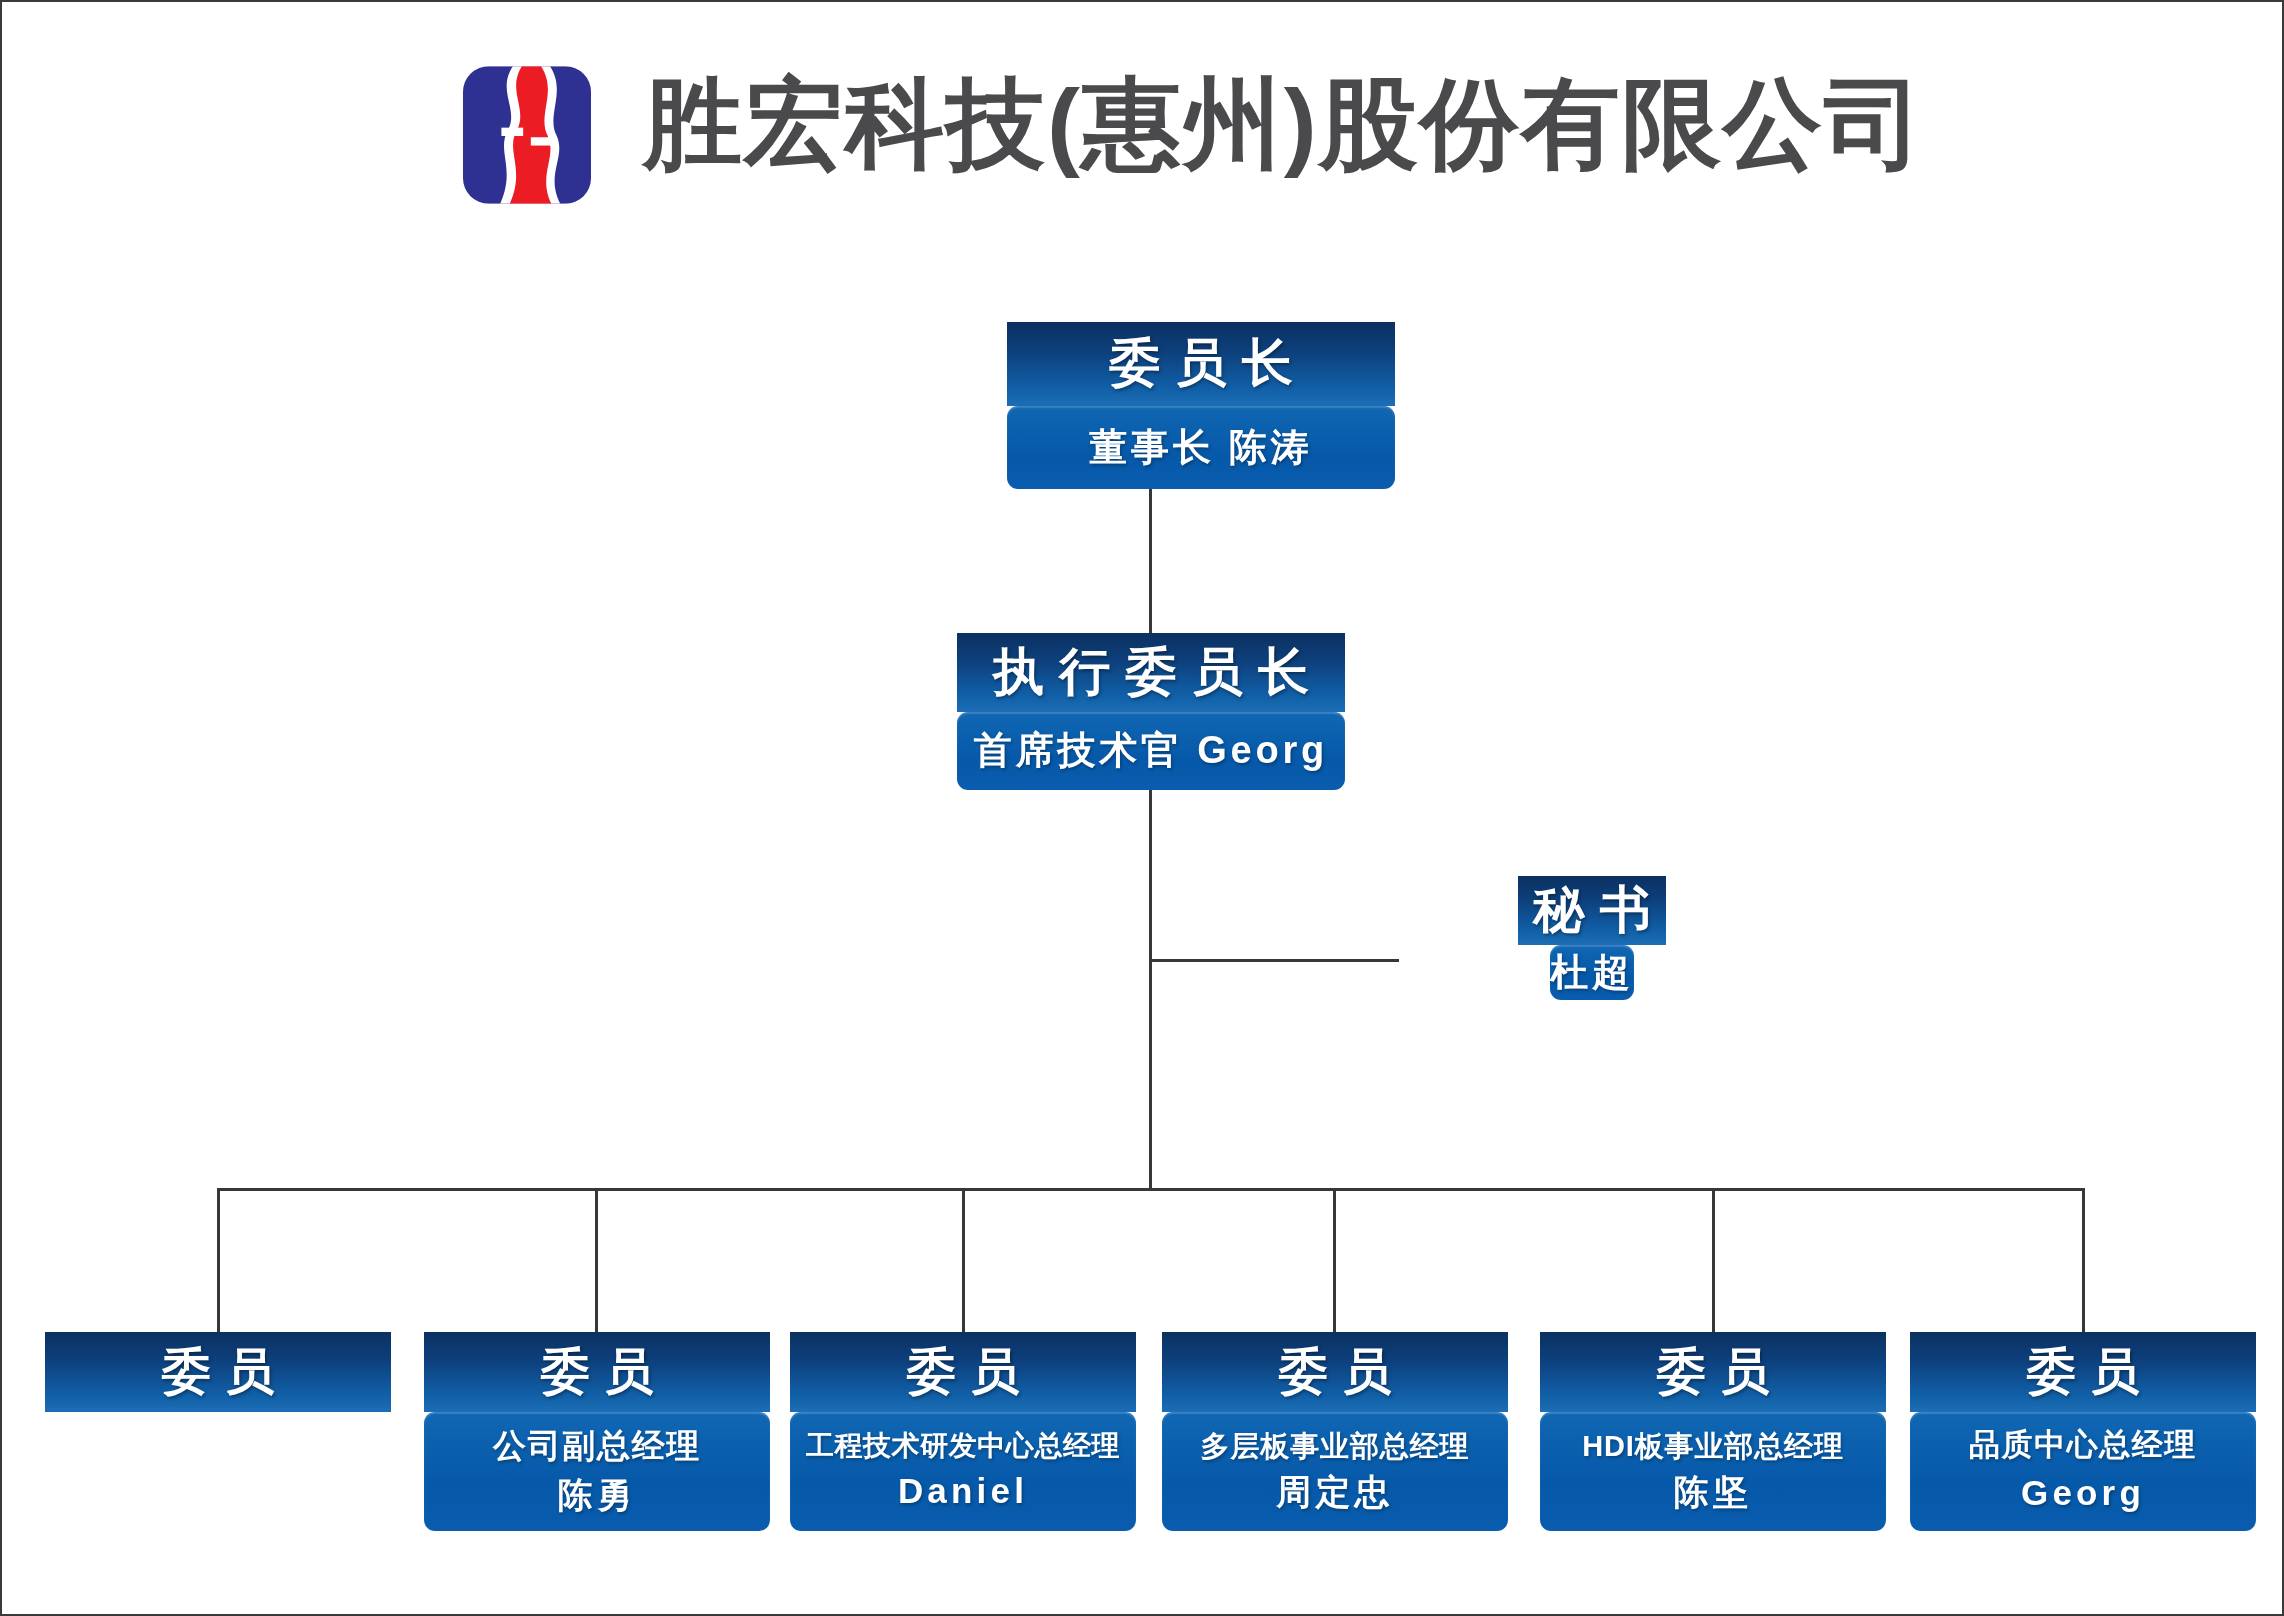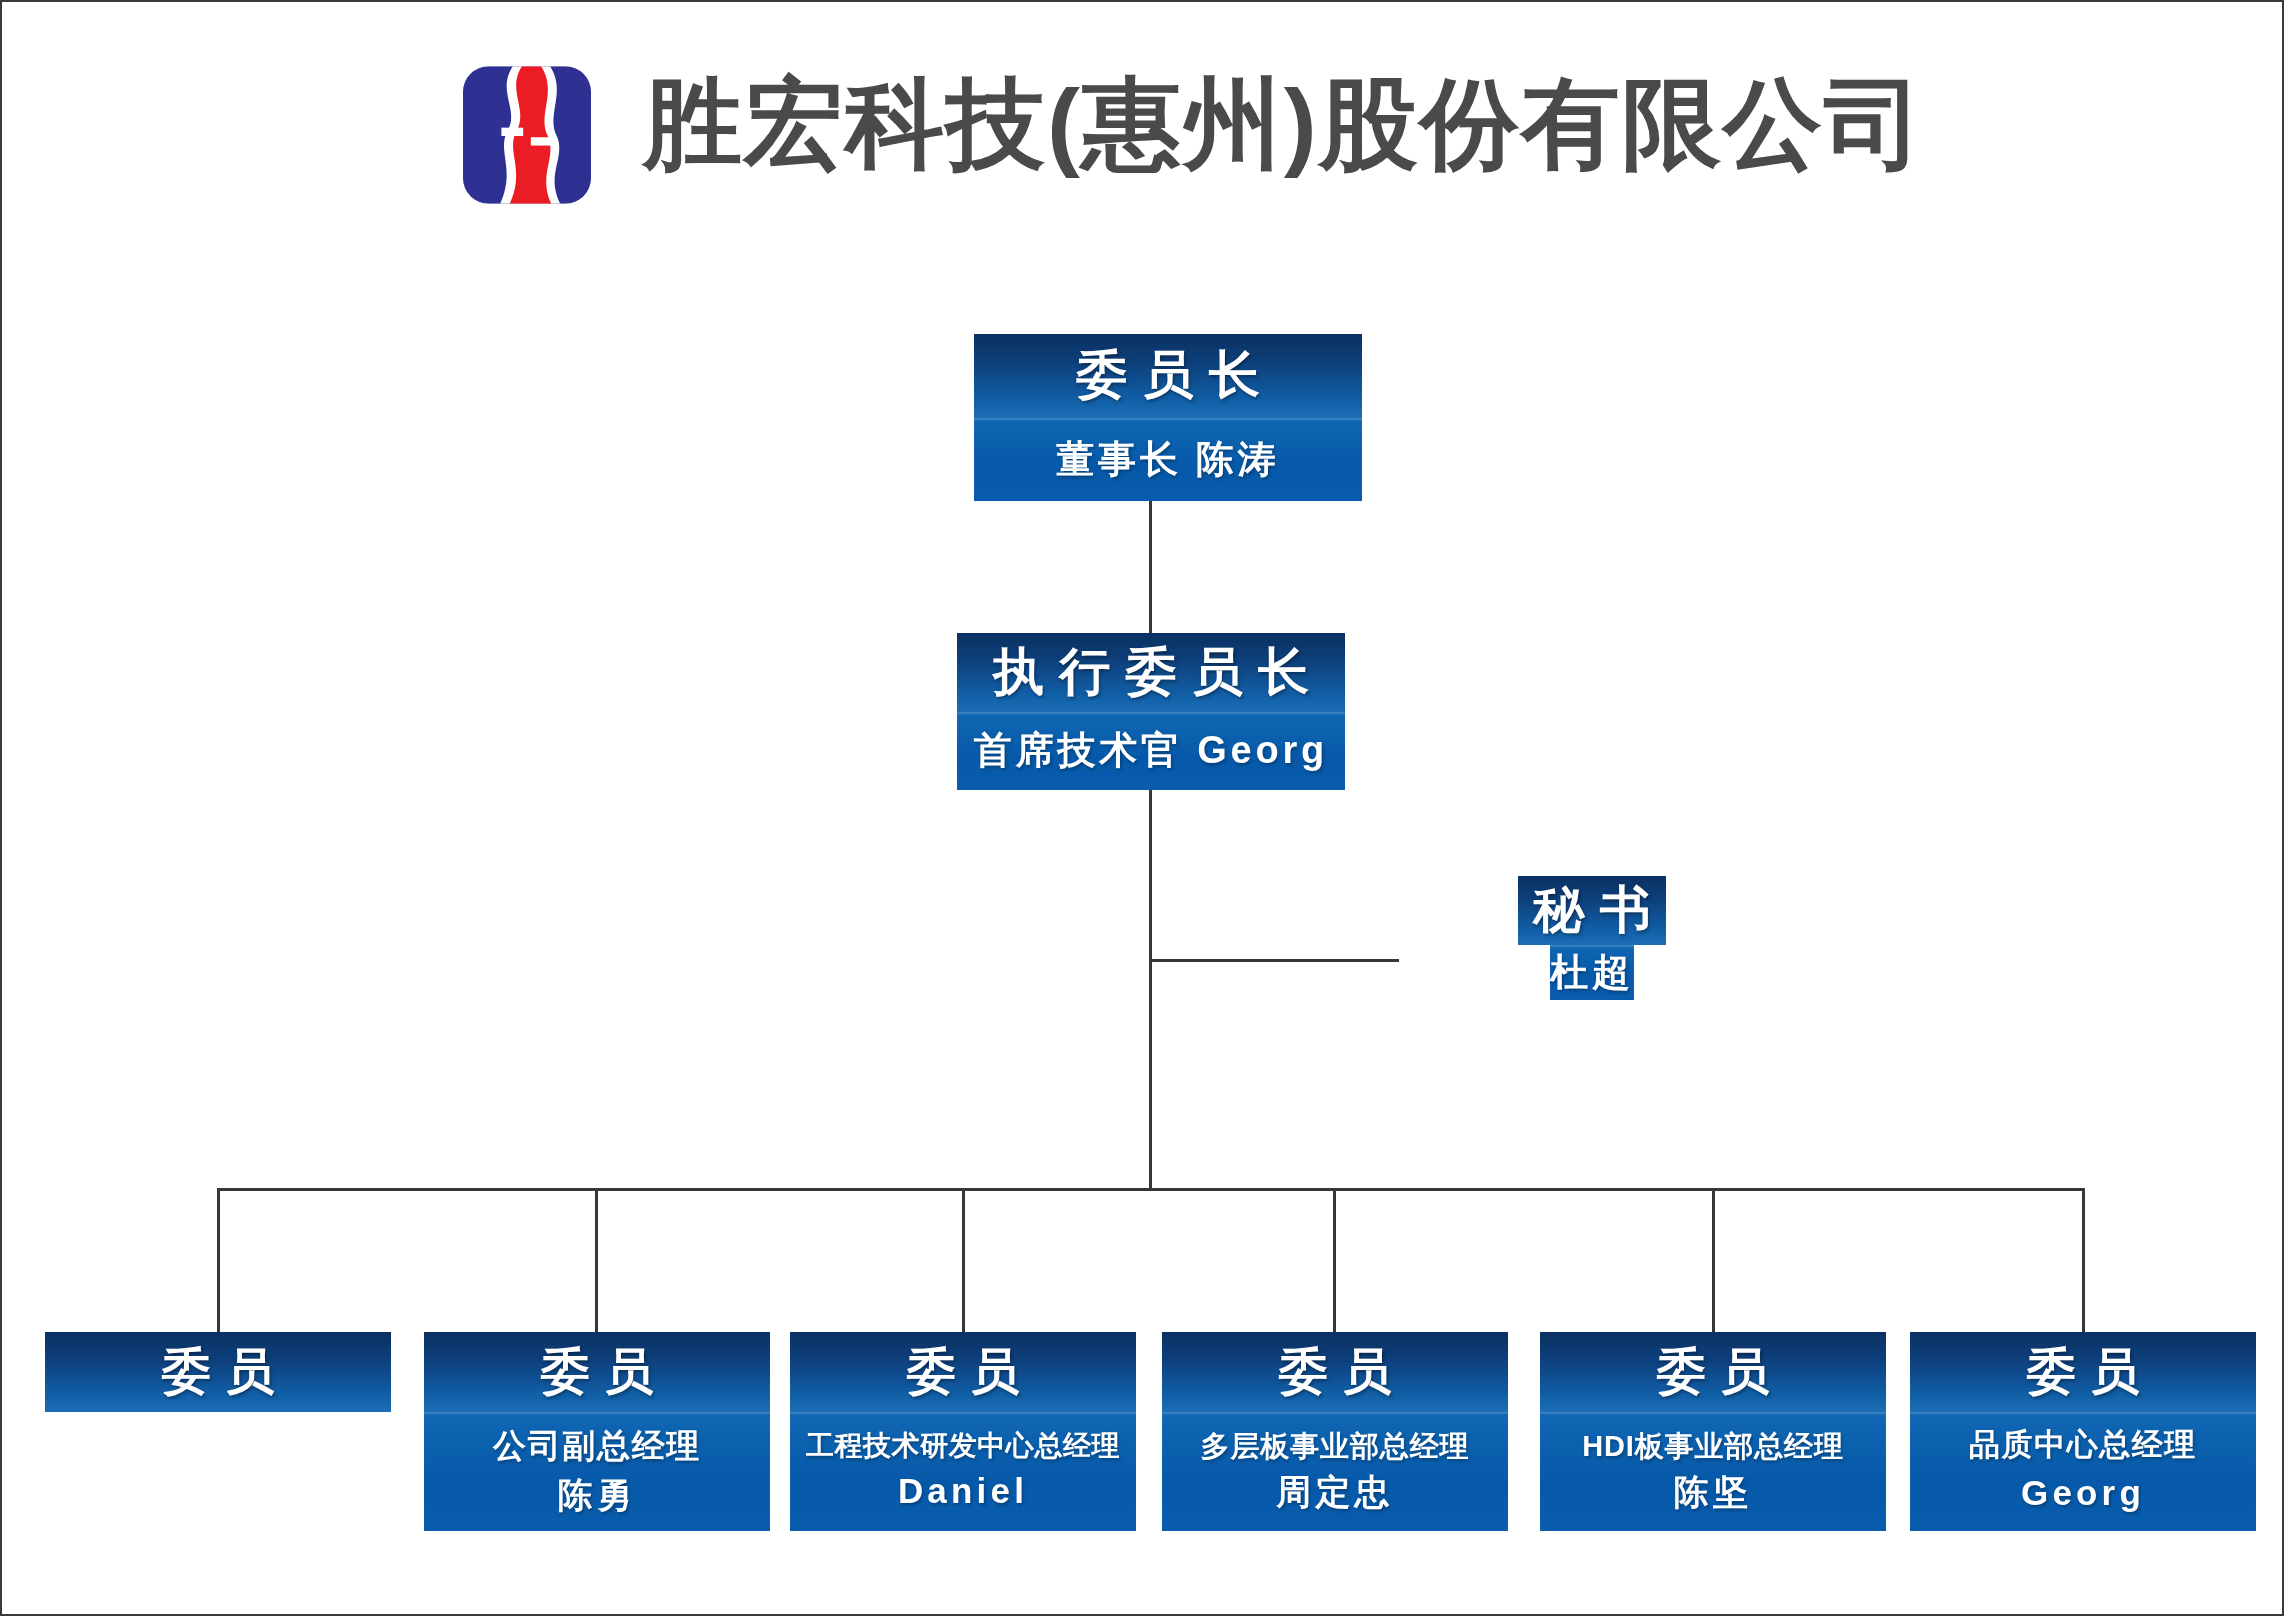--- a/index.html
+++ b/index.html
@@ -35,21 +35,21 @@
   }
   .box-top{
     flex:0 0 50%;
     background:linear-gradient(180deg,#0b3161 0%,#0d3f7b 34%,#1160a8 80%,#1d6eb6 100%);
     display:flex;align-items:center;justify-content:center;
   }
   .box-bottom{
     flex:1 1 auto;
     background:linear-gradient(180deg,#1067b3 0%,#0659a9 60%,#0a5dae 100%);
     box-shadow:inset 0 2px 1.3px rgba(255,255,255,0.18);
-    display:flex;flex-direction:column;align-items:center;justify-content:center;
+    display:flex;flex-direction:column;align-items:center;justify-content:center;border-radius:11px;
   }
   .member .box-top{flex:0 0 40%;}
   .box .title{
     font-weight:bold;letter-spacing:0.3em;text-indent:0.3em;
     text-shadow:1.3px 2px 3.3px rgba(0,0,0,0.35);
     white-space:nowrap;
   }
   .hero .title{font-size:51px;}
   .member .title{font-size:49px;}
   .box .subtitle,.box .role,.box .pname{
@@ -61,21 +61,21 @@
   .member .role{letter-spacing:0.05em;}
   .member .pname{font-size:35px;letter-spacing:0.12em;}
   #member-0 .role{font-size:35px;}
   #member-1 .role{font-size:33px;text-align:center;}
   #member-2 .role{font-size:28px;letter-spacing:0.02em;}
   #member-3 .role{font-size:29px;letter-spacing:0.03em;}
   #member-4 .role{font-size:29px;letter-spacing:0.03em;}
   #member-5 .role{font-size:31px;}
 
   
-  #chairman{left:972px;top:320px;width:388px;height:167px;margin-top:12px;}
+  #chairman{left:1005px;top:320px;width:388px;height:167px;}
   #exec-chairman{left:955px;top:631px;width:388px;height:157px;}
   #secretary{left:1396px;top:874px;width:388px;height:110px;align-items:center;}
   
   .member{top:1330px;width:346px;height:199px;}
   #member-0{left:43px;}
   #member-1{left:422px;}
   #member-2{left:788px;}
   #member-3{left:1160px;}
   #member-4{left:1538px;}
   #member-5{left:1908px;}

